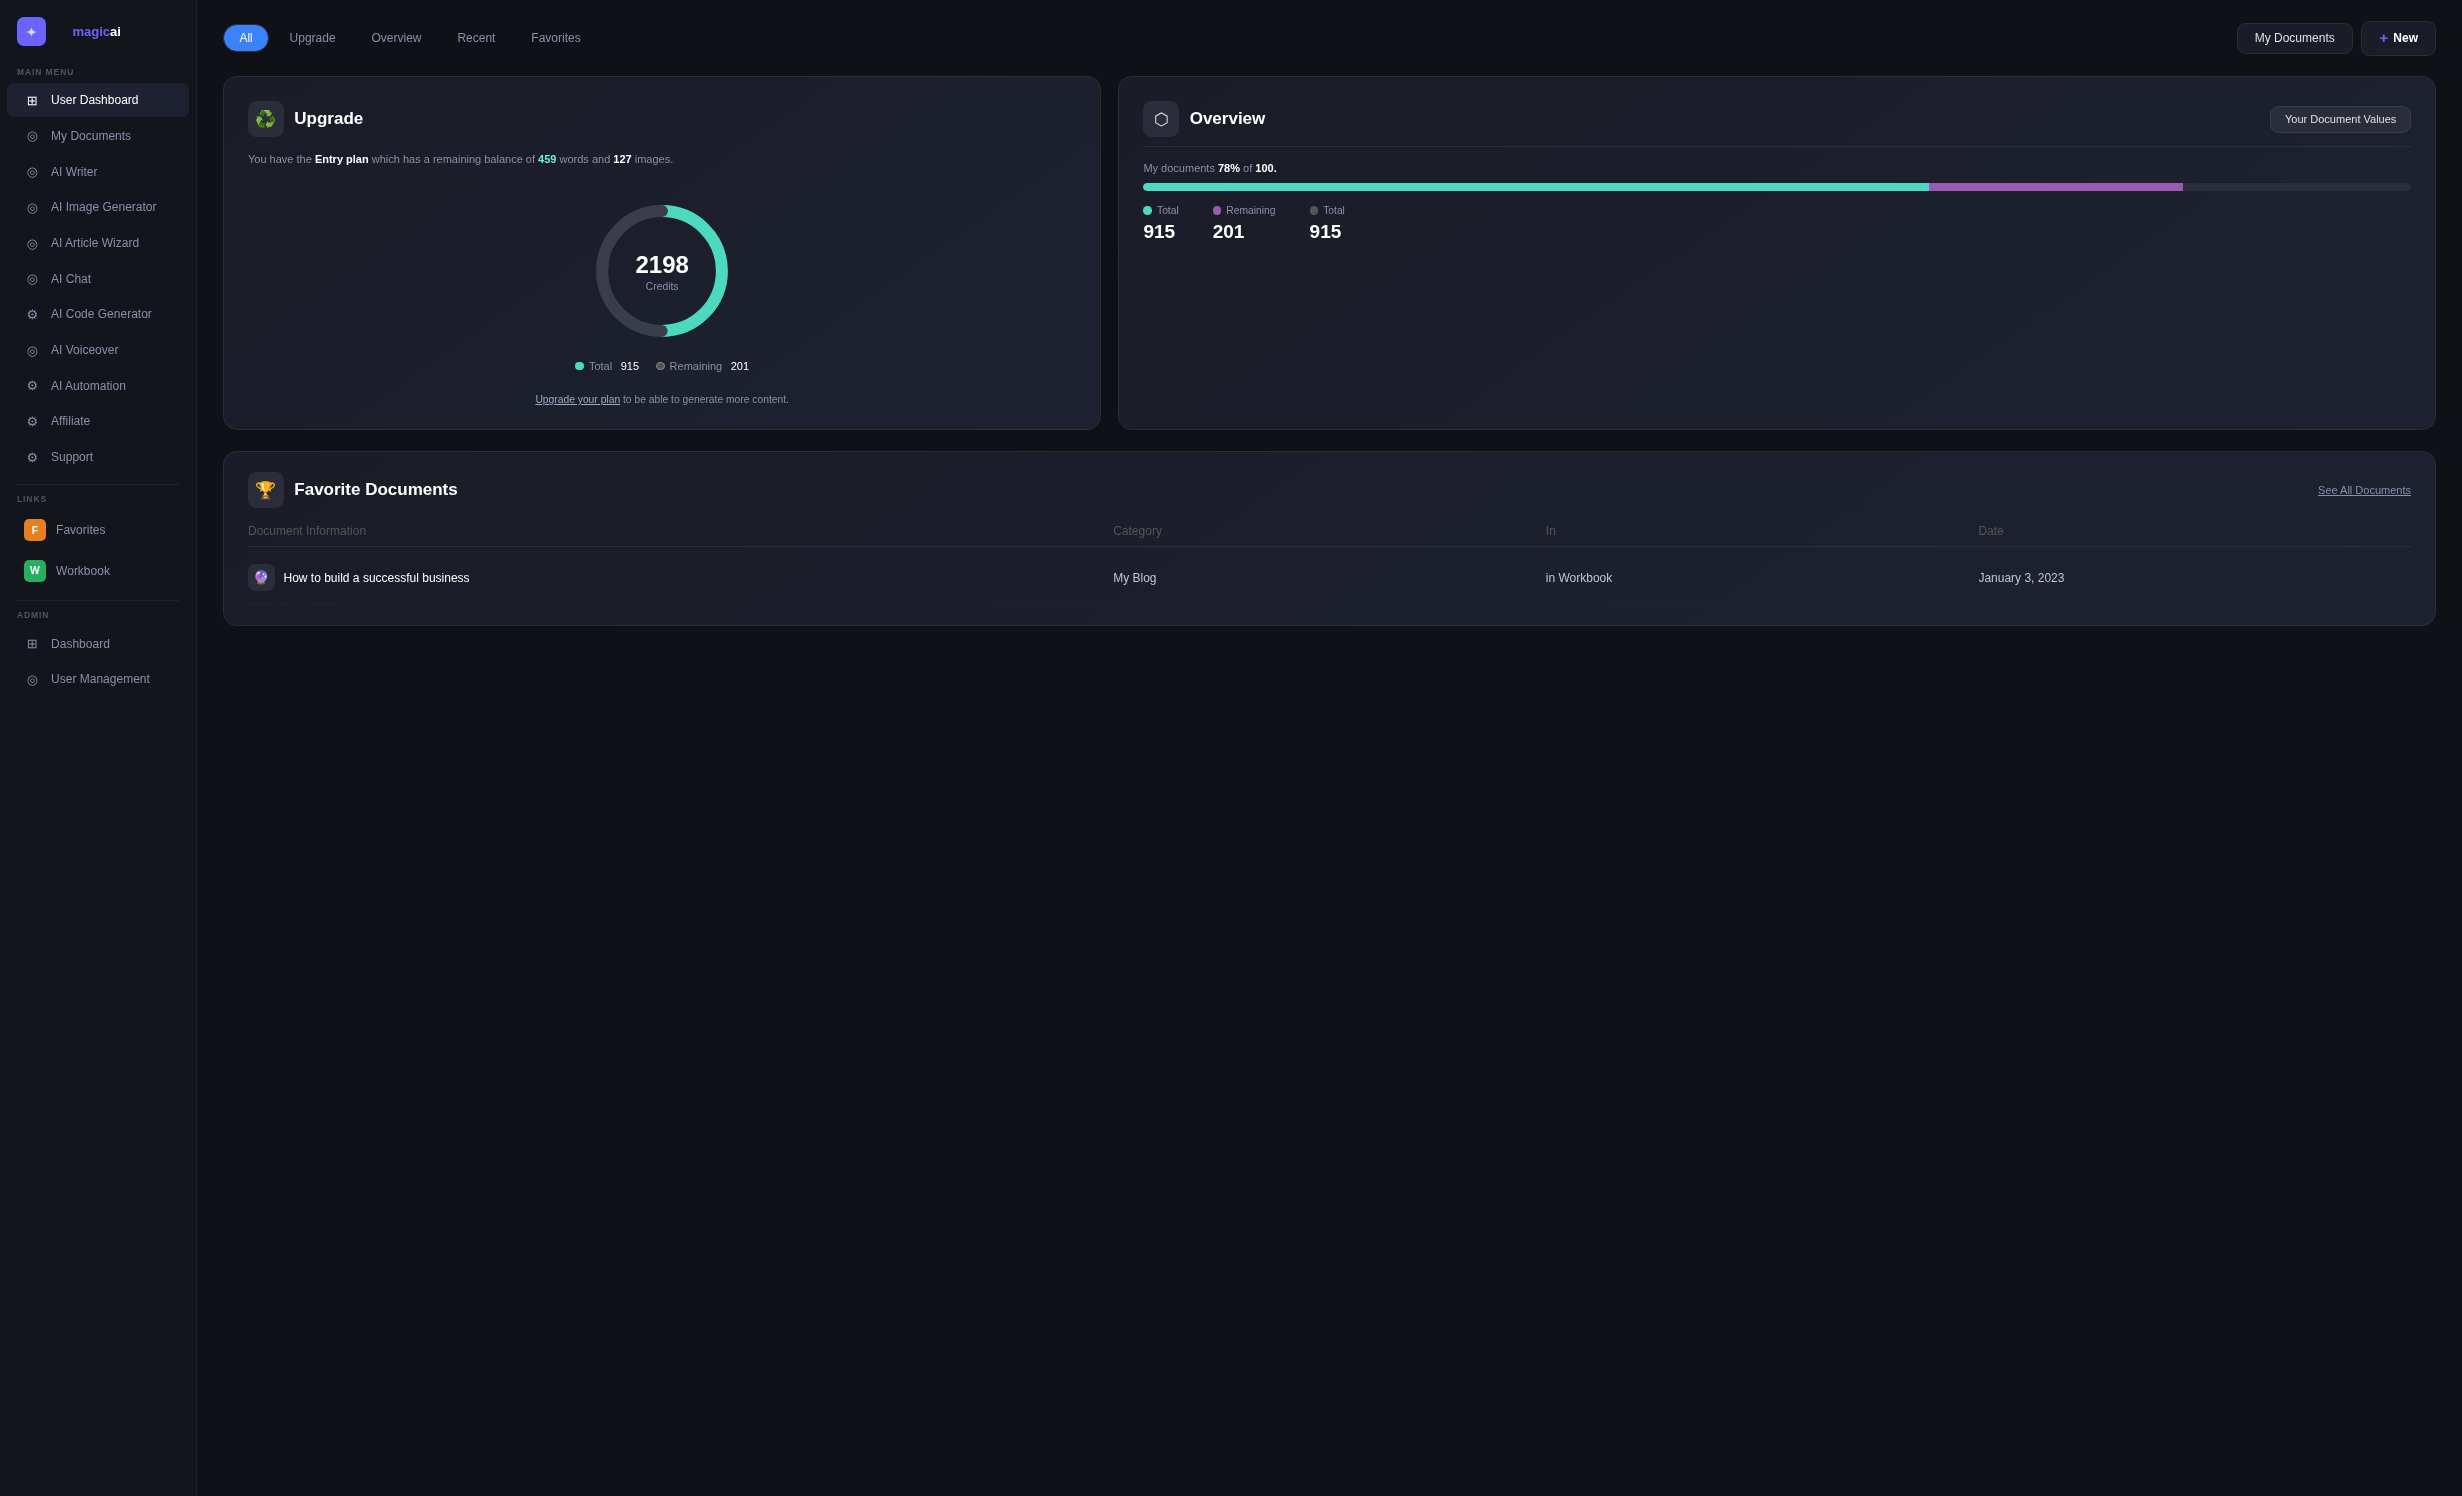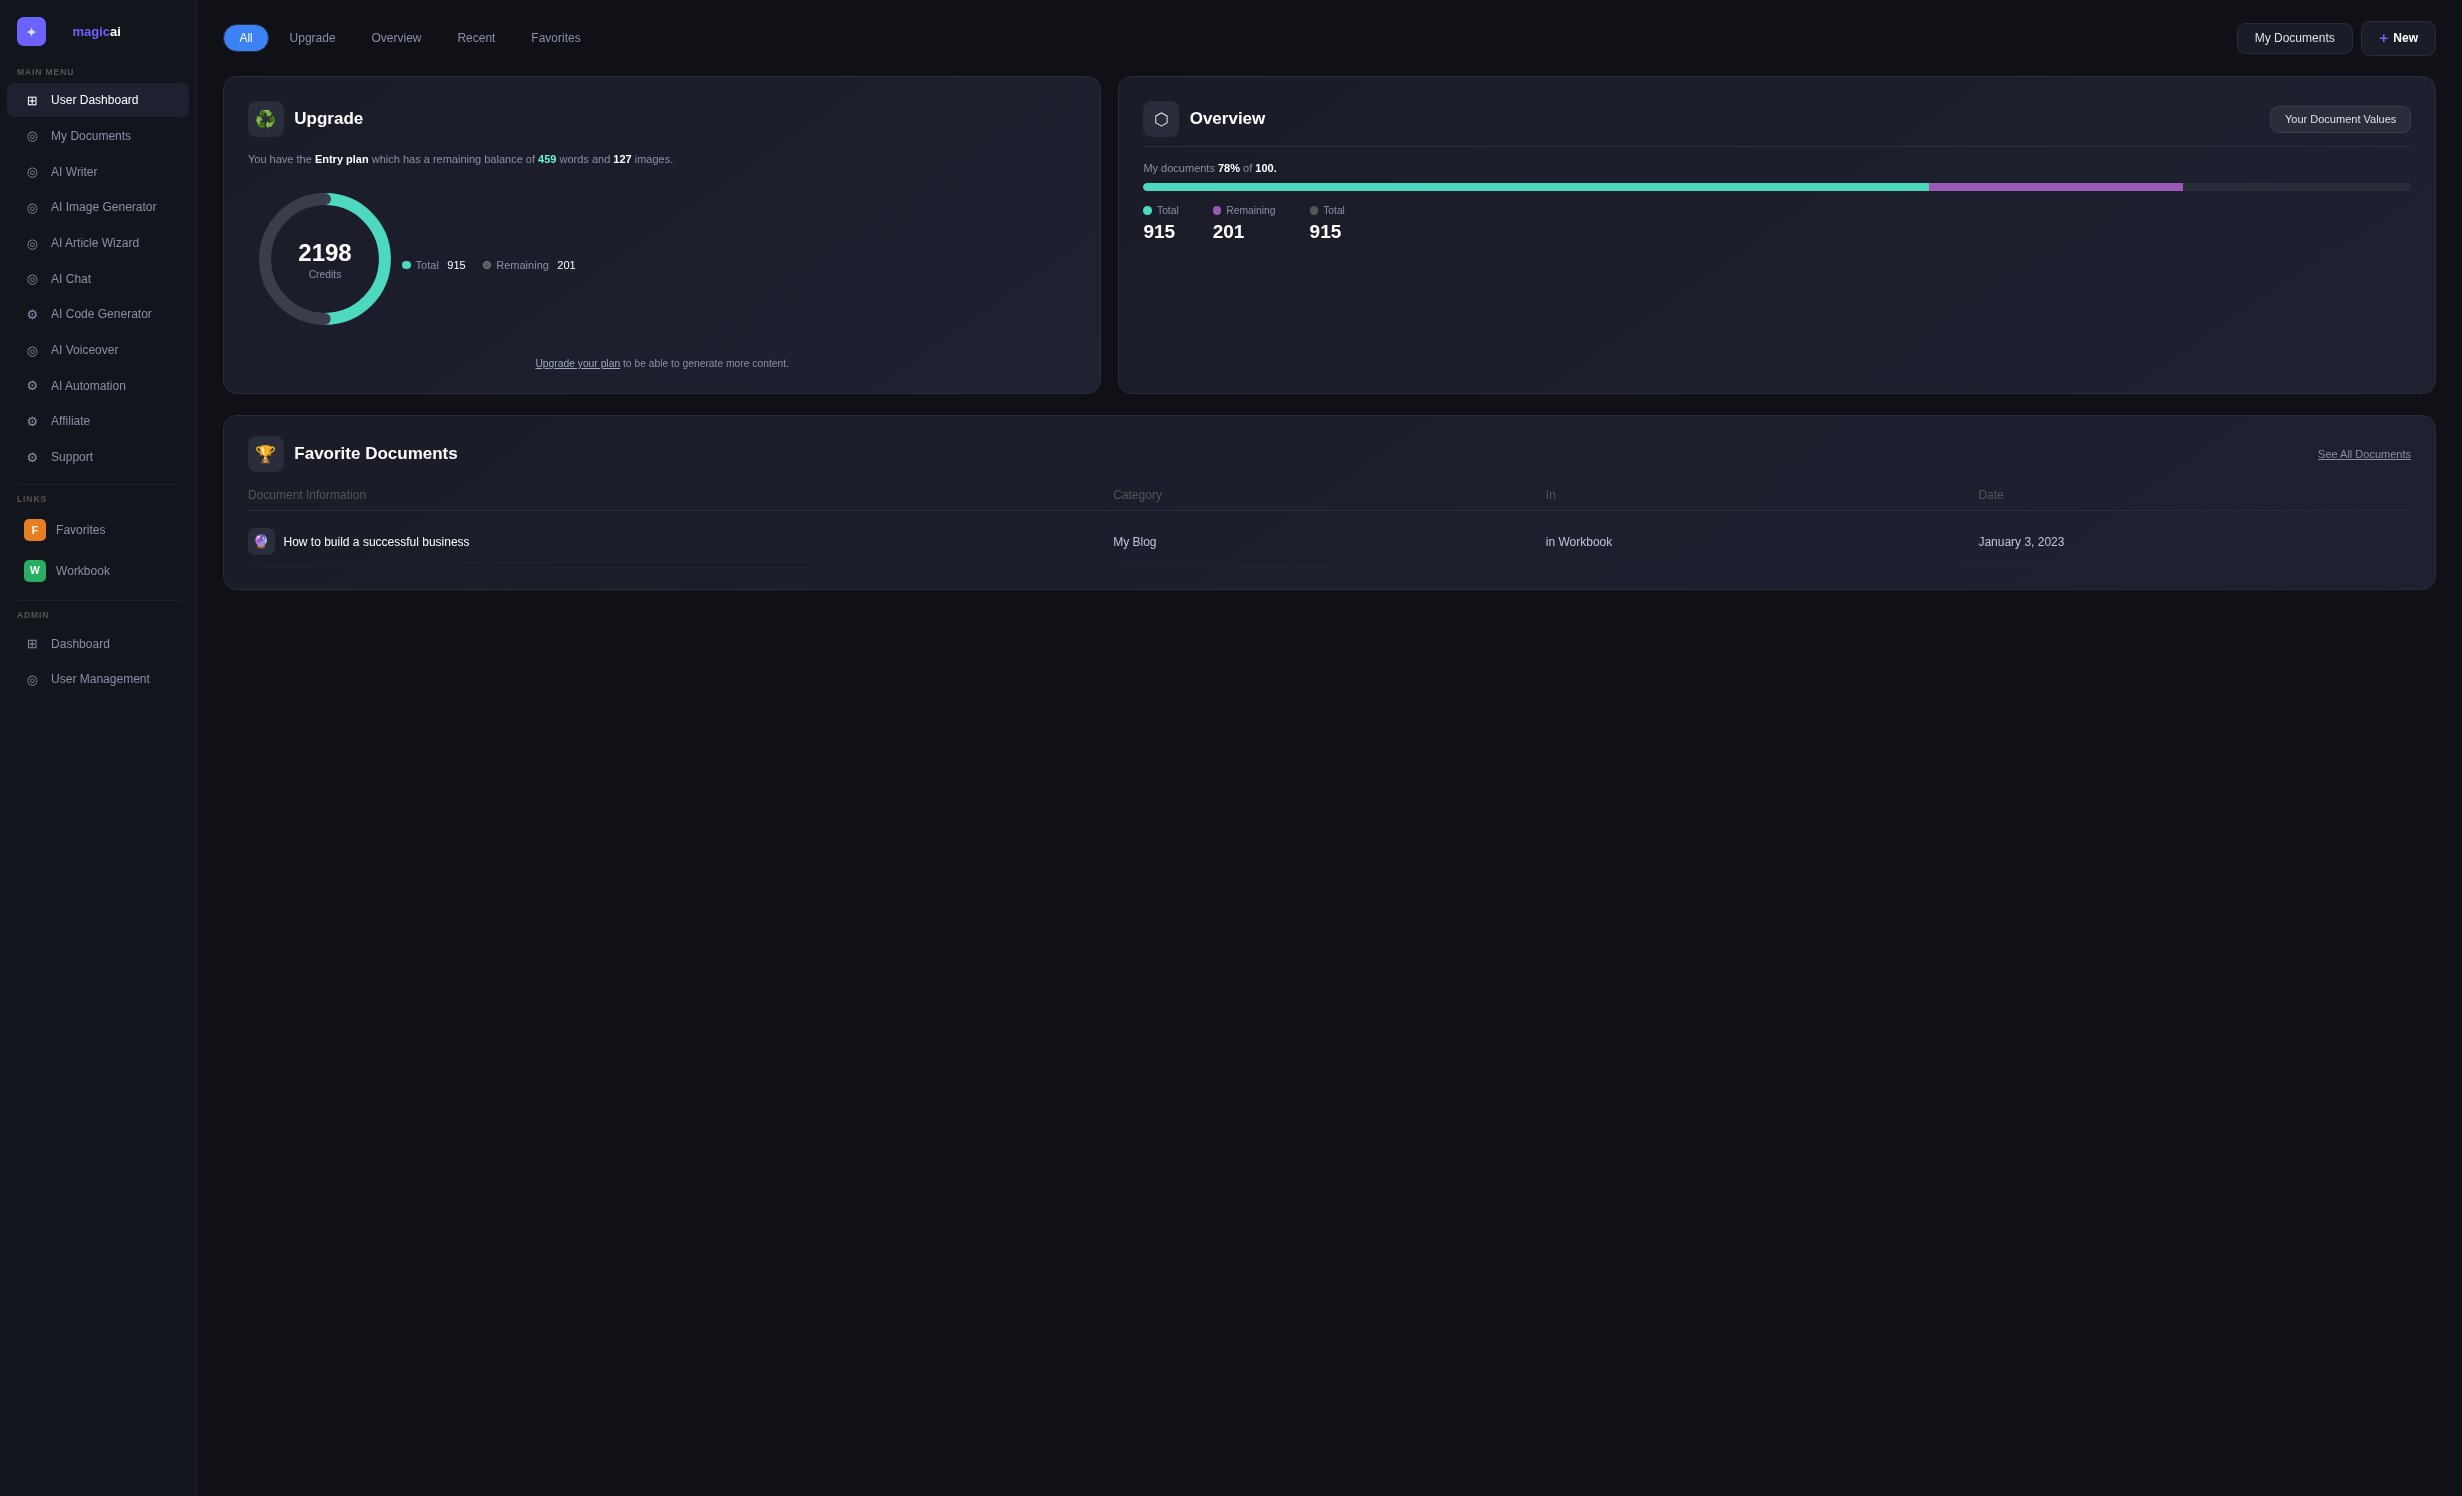--- a/index.html
+++ b/index.html
@@ -284,29 +284,29 @@
     }
     .card-title {
       font-size: 17px;
       font-weight: 700;
       color: #fff;
     }
     .upgrade-text {
       font-size: 11px;
       color: #8b8fa8;
       line-height: 1.6;
-      margin-bottom: 5px;
+      margin-bottom: 17px;
     }
     .upgrade-text strong { color: #fff; }
     .upgrade-text .highlight { color: #6af5d5; font-weight: 700; }
 
     
     .donut-section {
       display: flex;
-      flex-direction: row;
+      flex-direction: column;
       align-items: center;
       margin: 8.5px 0;
     }
     .donut-wrap {
       position: relative;
       width: 154px;
       height: 154px;
     }
     .donut-svg {
       width: 154px;

